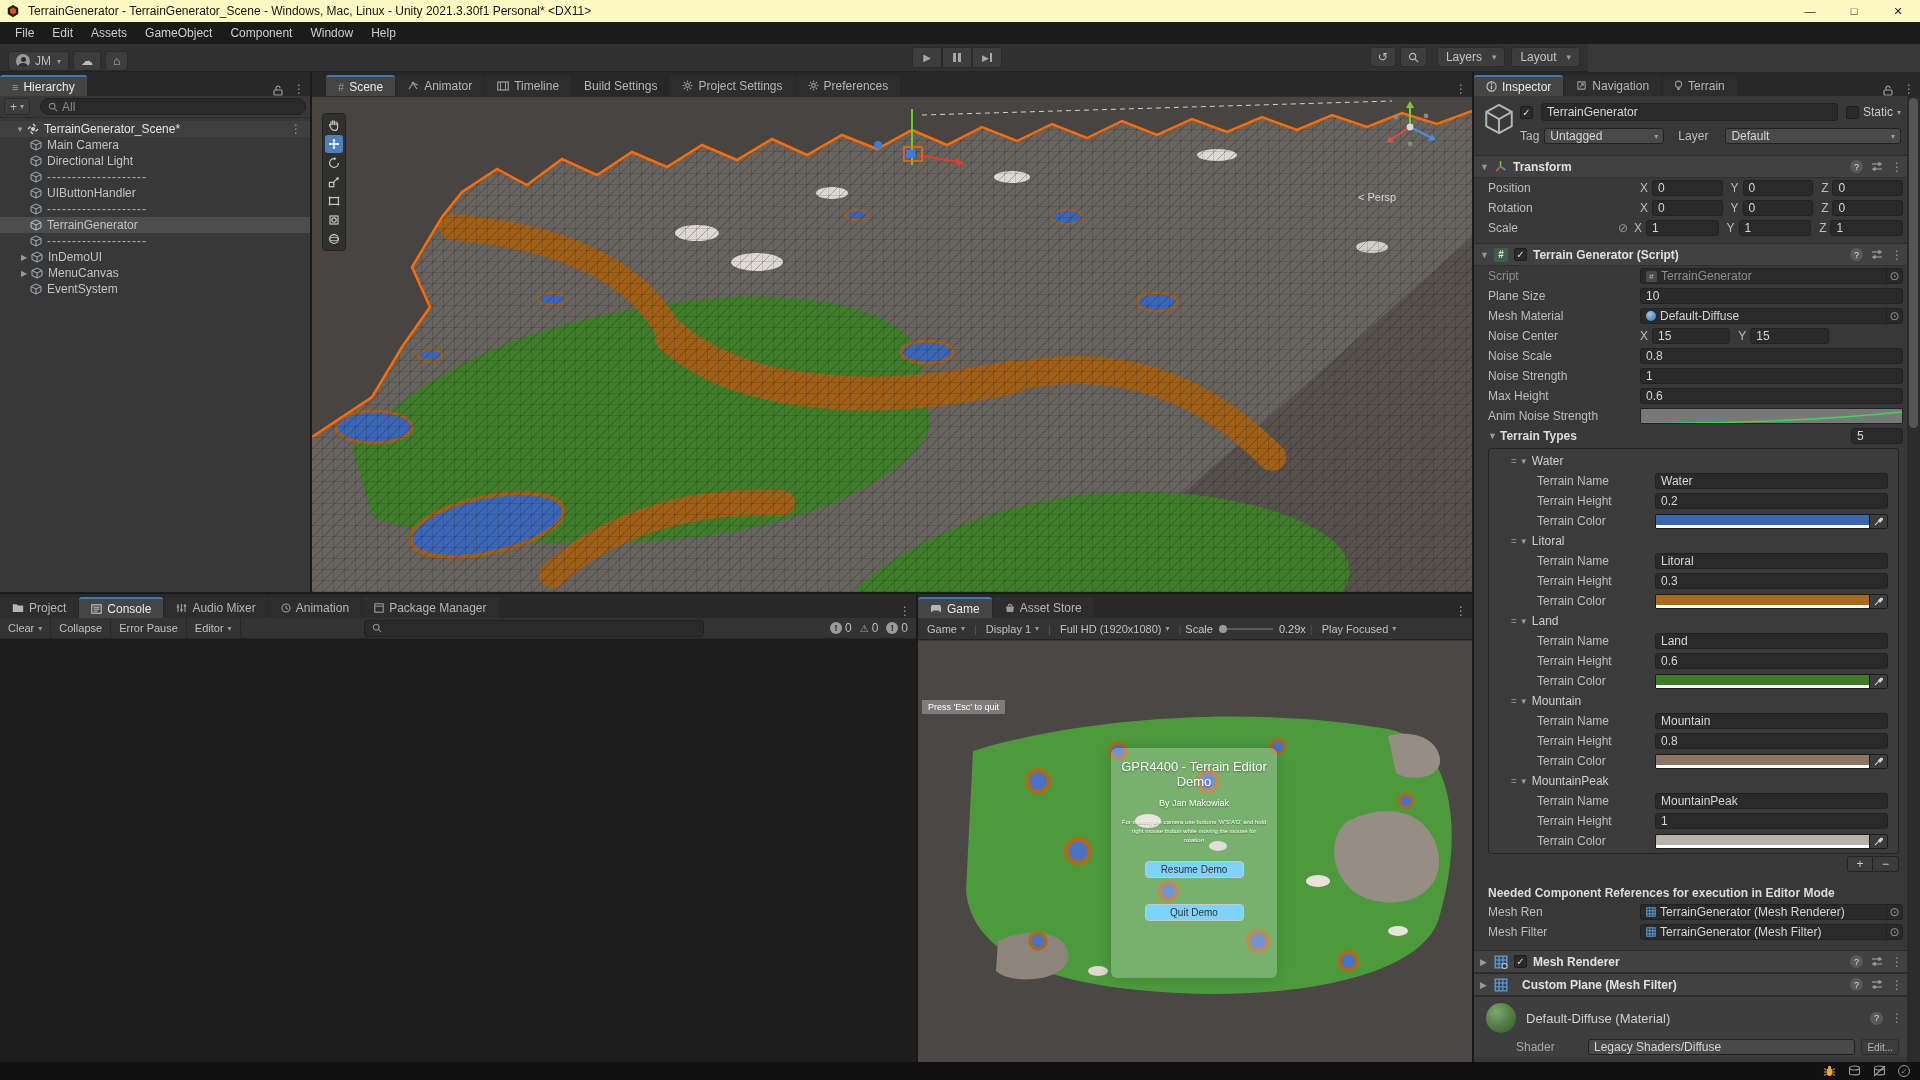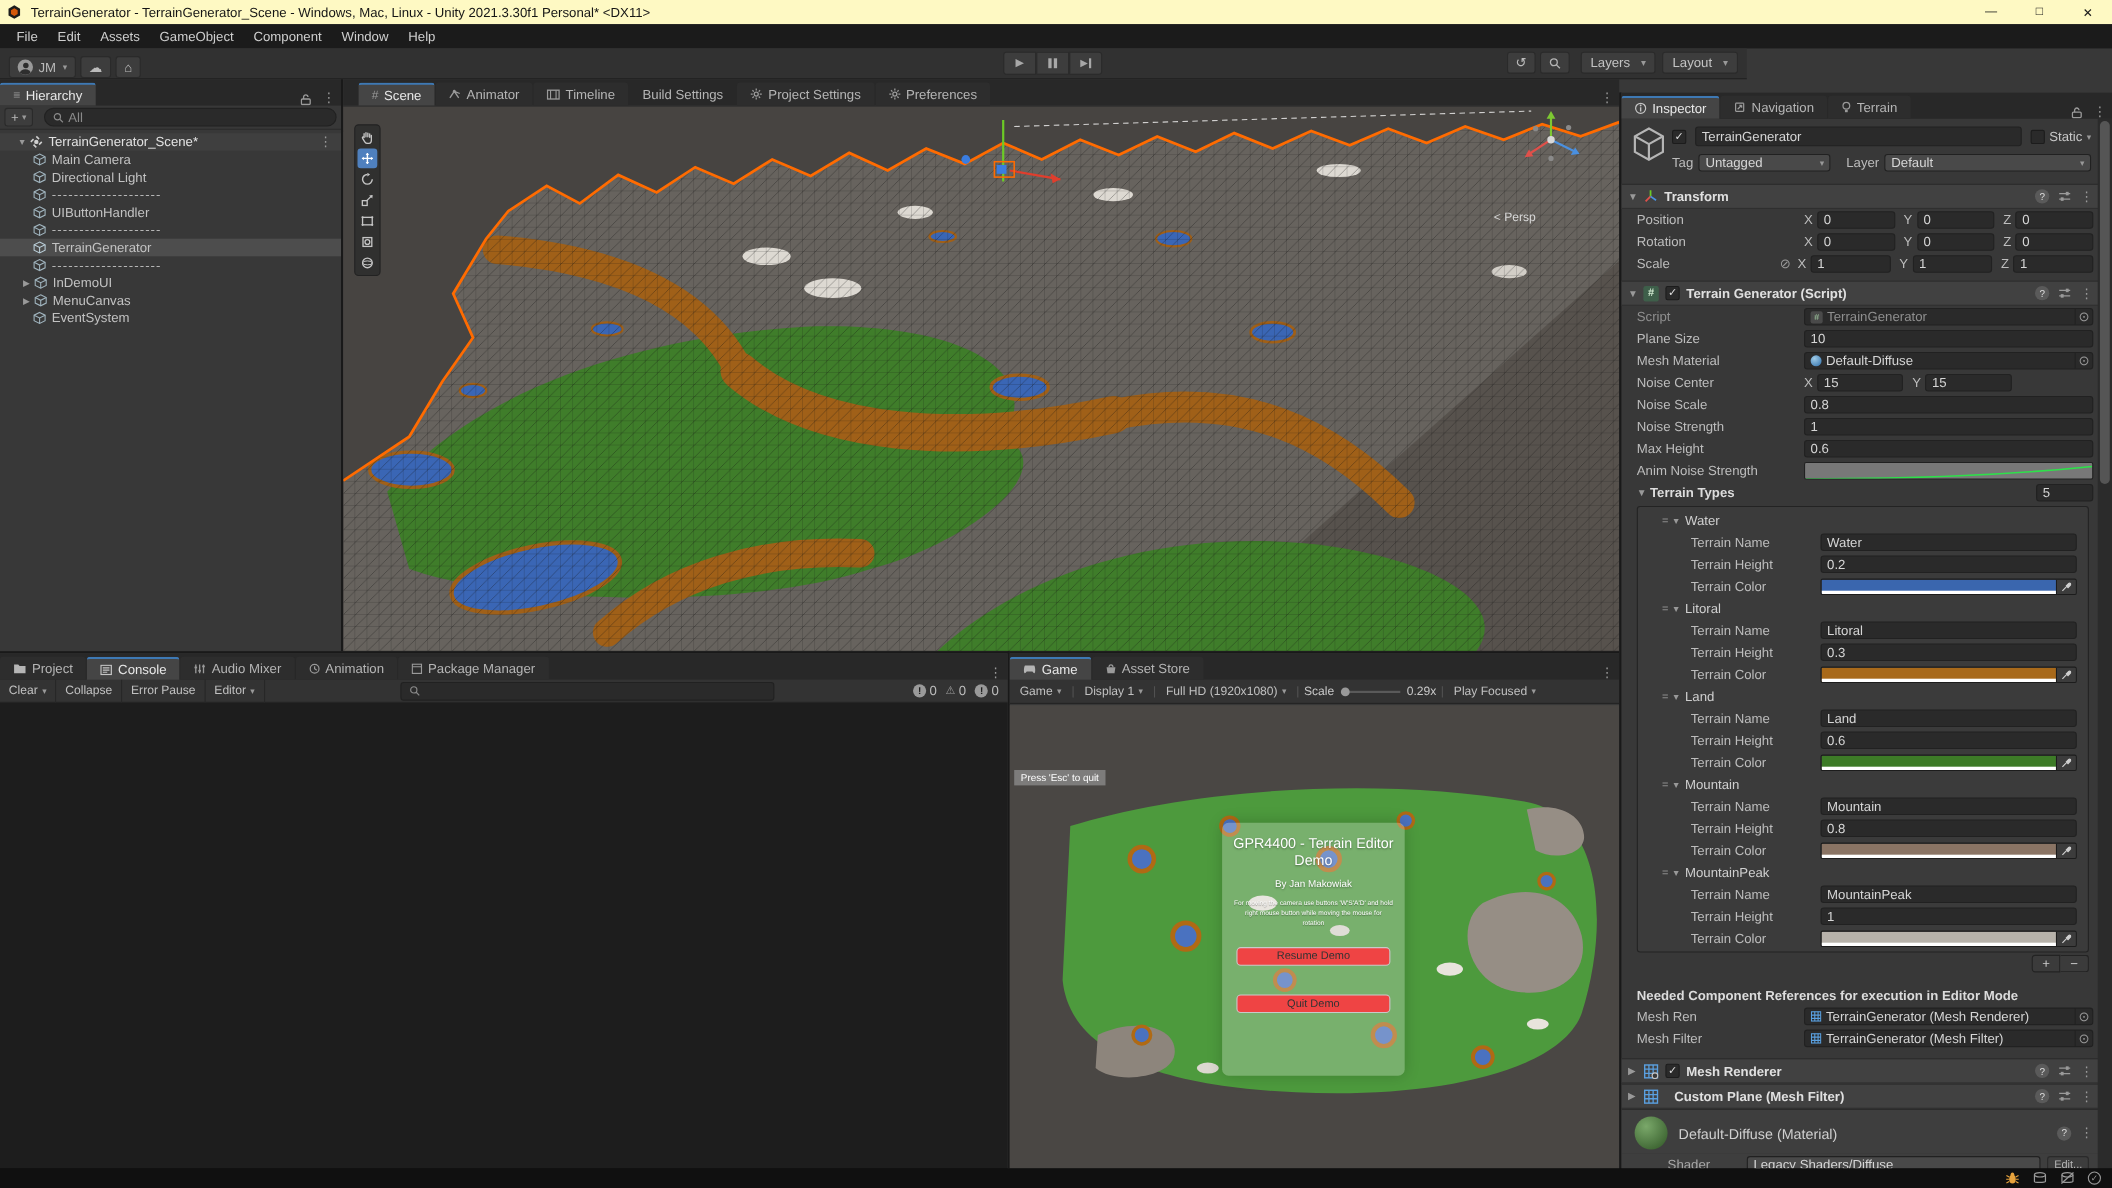--- a/index.html
+++ b/index.html
@@ -79,25 +79,25 @@
   
   #game { position:absolute; left:918px; top:592px; width:554px; height:470px; background:#383838; border-top:2px solid #191919; }
   #game-toolbar { height:22px; background:#333; border-bottom:1px solid #242424; display:flex; align-items:center; padding:0 4px; font-size:11px; }
   .gsep { color:#555; margin:0 4px; }
   #game-content { position:absolute; left:0; top:47px; width:554px; height:423px; background:#4a4744; overflow:hidden; }
   #esc-label { position:absolute; left:4px; top:59px; background:#8a8a8acc; color:#fff; font-size:9px; padding:2px 6px; }
   #demo-dialog { position:absolute; left:193px; top:107px; width:166px; height:230px; background:rgba(235,235,235,0.28); border-radius:6px; box-shadow:0 0 14px rgba(0,0,0,.18); text-align:center; color:#fff; }
   #demo-dialog .dtitle { font-size:13px; margin-top:12px; padding:0 8px; line-height:1.15; text-shadow:0 1px 2px rgba(0,0,0,.4); }
   #demo-dialog .dauthor { font-size:9px; margin-top:8px; text-shadow:0 1px 2px rgba(0,0,0,.4); }
   #demo-dialog .dbody { font-size:6px; margin-top:10px; padding:0 10px; line-height:1.5; text-shadow:0 1px 1px rgba(0,0,0,.4); }
-  .dbtn { width:140px; height:17px; margin:0 auto; background:#ef4444; color:#333; border:1px solid #c9c9c9; border-radius:4px; font-size:10px; display:flex; align-items:center; justify-content:center; }
+  .dbtn { width:99px; height:17px; margin:0 auto; background:#7dd3fc; color:#333; border:1px solid #c9c9c9; border-radius:4px; font-size:10px; display:flex; align-items:center; justify-content:center; }
   .dbtn.resume { margin-top:16px; } .dbtn.quit { margin-top:26px; }
 
   
-  #inspector { position:absolute; left:1472px; top:84px; width:448px; height:990px; background:#383838; border-left:2px solid #191919; overflow:hidden; }
+  #inspector { position:absolute; left:1472px; top:72px; width:448px; height:990px; background:#383838; border-left:2px solid #191919; overflow:hidden; }
   #insp-scroll { position:absolute; right:0; top:24px; width:13px; height:966px; background:#2b2b2b; }
   #insp-scroll .thumb { position:absolute; left:2px; top:2px; width:9px; height:330px; background:#555; border-radius:5px; }
   #insp-content { position:absolute; left:0; top:24px; width:435px; }
   .irow { height:20px; display:flex; align-items:center; padding:0 6px 0 14px; }
   .ilbl { width:152px; color:#bdbdbd; flex:0 0 auto; font-size:12px; }
   .ifield { flex:1; height:16px; background:#2a2a2a; border:1px solid #212121; border-radius:3px; display:flex; align-items:center; padding:0 5px; color:#d6d6d6; }
   .axis { color:#bdbdbd; margin:0 4px 0 0; }
   .axis-field { flex:1; height:16px; background:#2a2a2a; border:1px solid #212121; border-radius:3px; display:flex; align-items:center; padding:0 5px; color:#d6d6d6; margin-right:8px; }
   .comp-header { height:23px; background:#414141; border-top:1px solid #2a2a2a; border-bottom:1px solid #2f2f2f; display:flex; align-items:center; padding:0 6px; }
   .comp-header .fold { width:14px; color:#999; font-size:9px; }
@@ -794,21 +794,21 @@
             <span style="margin:0 4px;color:#c8c8c8;">Static</span>
             <span class="tiny-chev">▾</span>
           </div>
           <div style="display:flex;align-items:center;height:22px;margin-top:3px;">
             <span style="color:#bdbdbd;margin-right:5px;">Tag</span>
             <div class="ifield" style="background:#494949;flex:0 0 120px;">
                 <span>Untagged</span>
                 <span class="tiny-chev" style="margin-left:auto;">▾</span>
               </div>
             <span style="color:#bdbdbd;margin:0 5px 0 14px;">Layer</span>
-            <div class="ifield" style="background:#494949;">
+            <div class="ifield" style="background:#494949;margin-left:12px;">
                 <span>Default</span>
                 <span class="tiny-chev" style="margin-left:auto;">▾</span>
               </div>
           </div>
         </div>
       </div>
 
       <div class="comp-header" style="margin-top:6px;">
         <span class="fold">▼</span>
         <svg width="13" height="13" viewBox="0 0 13 13">

